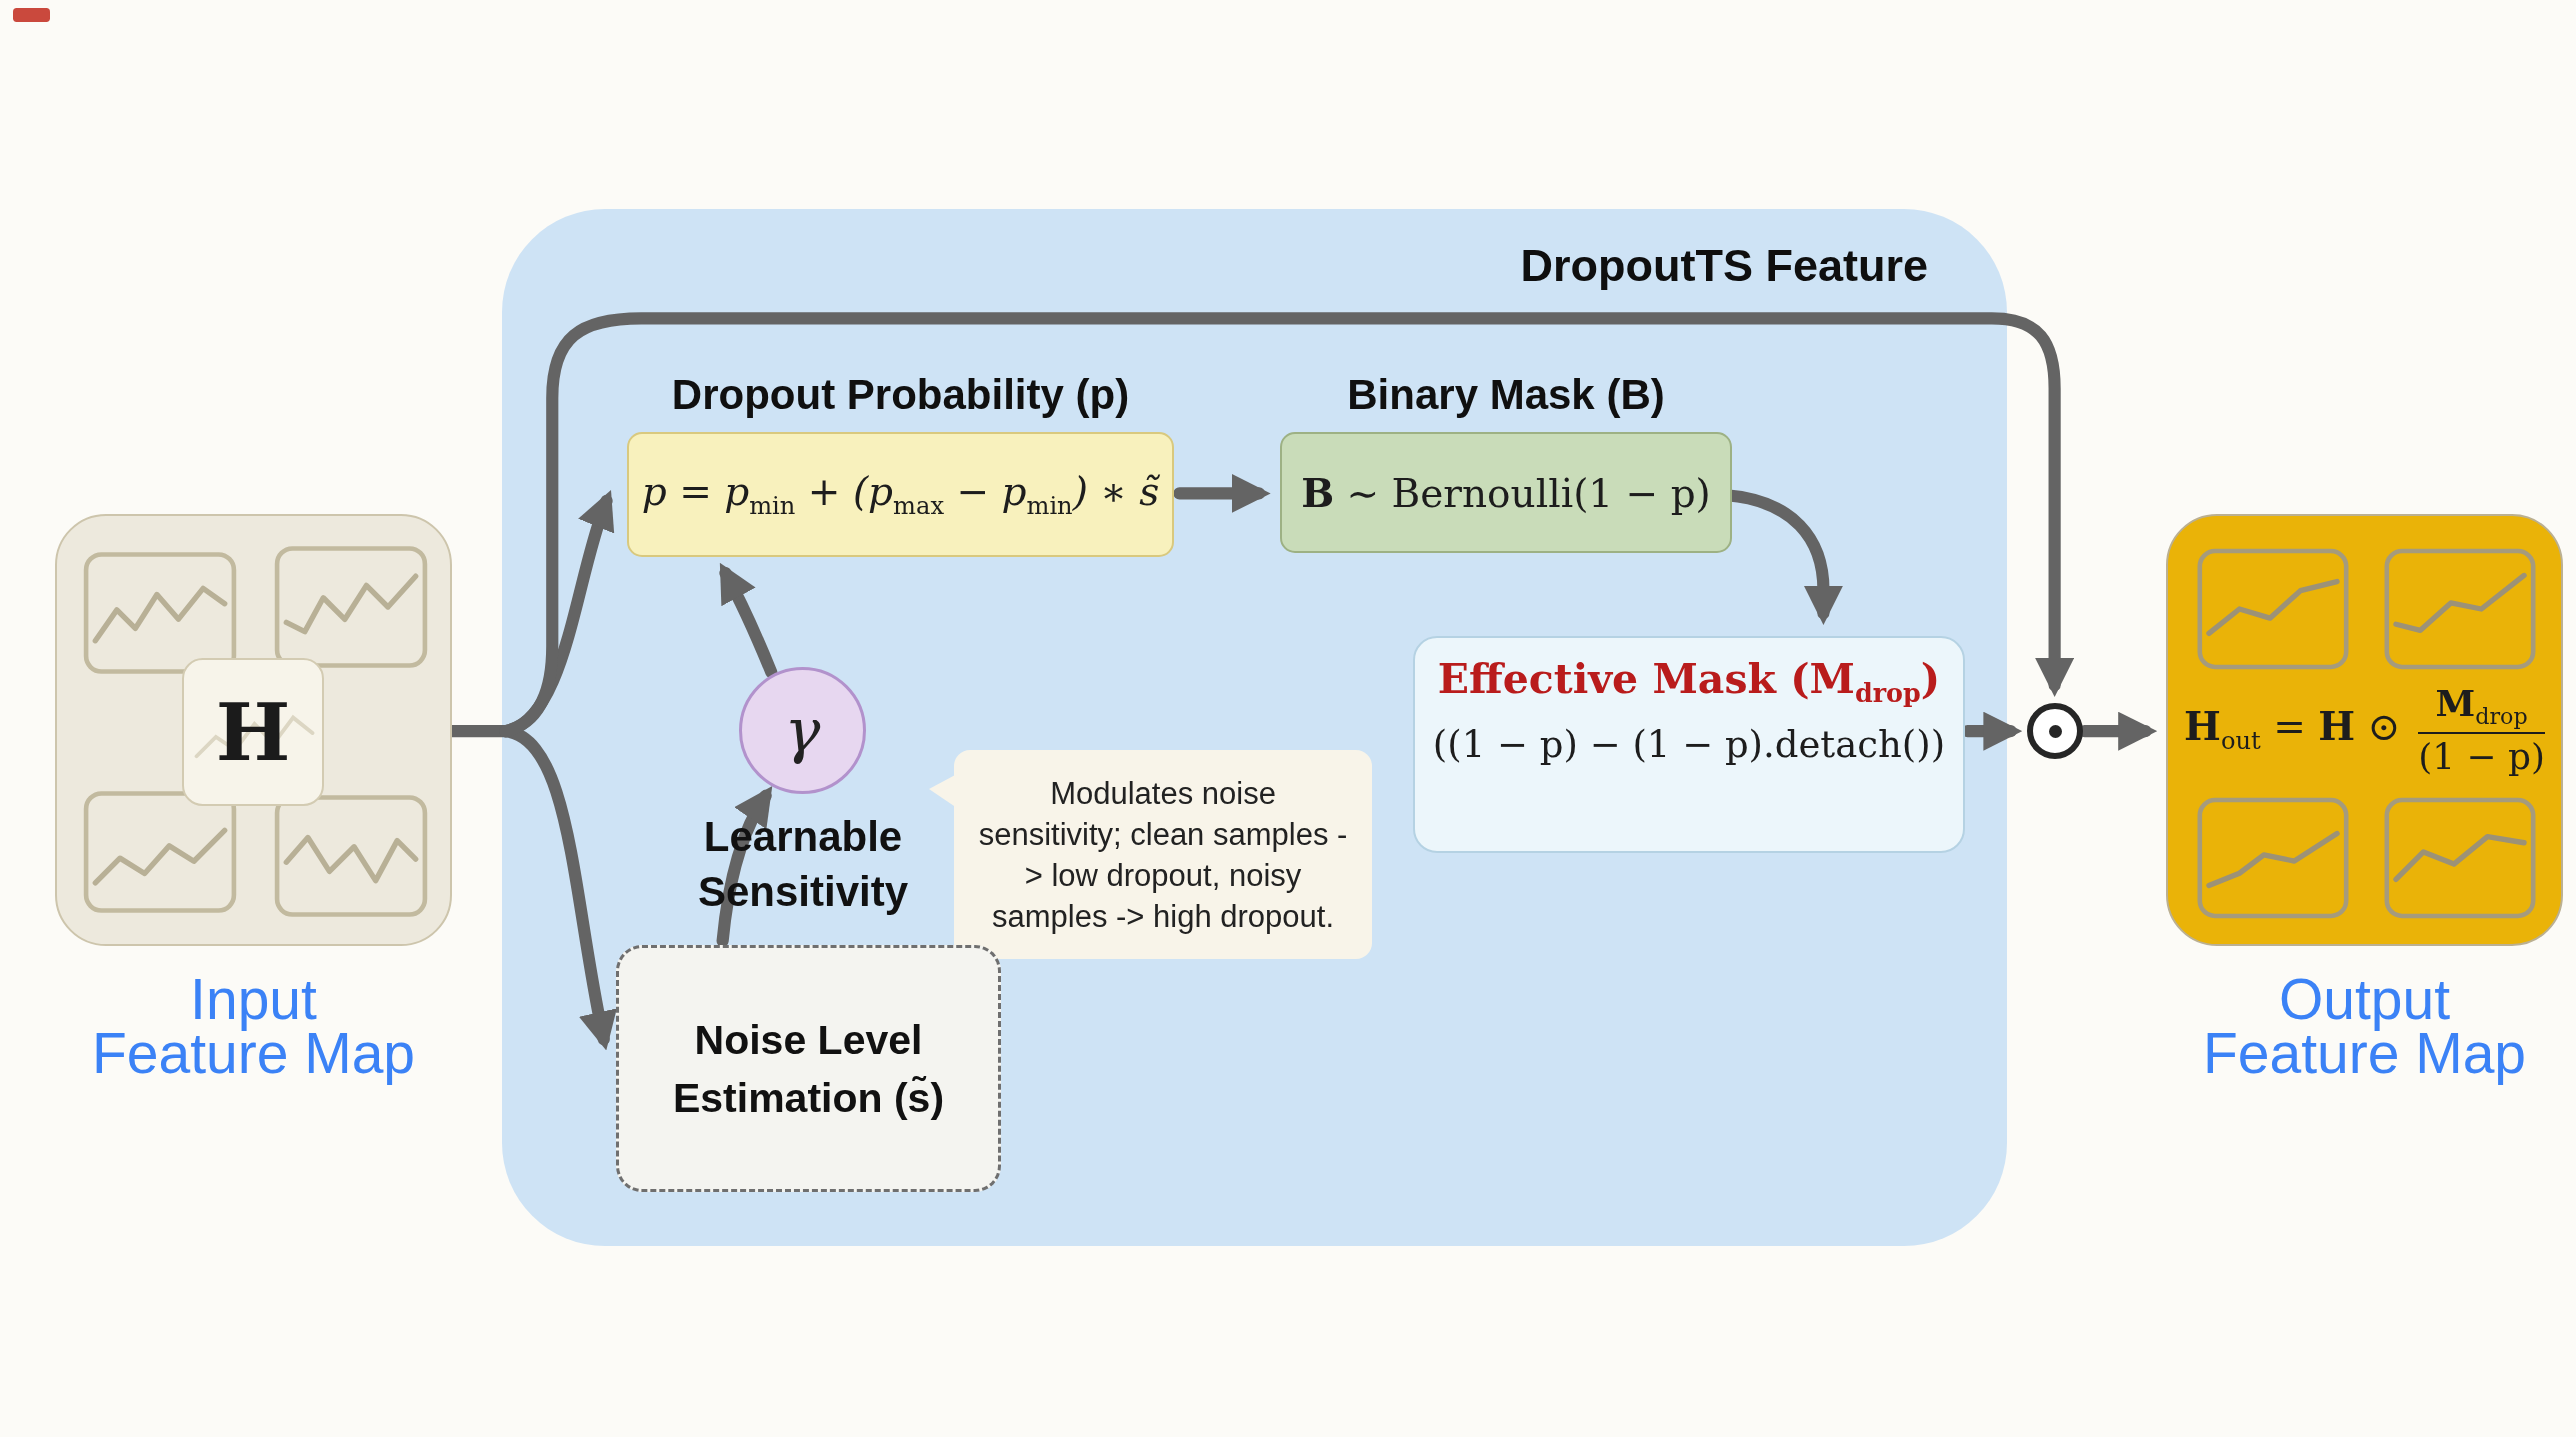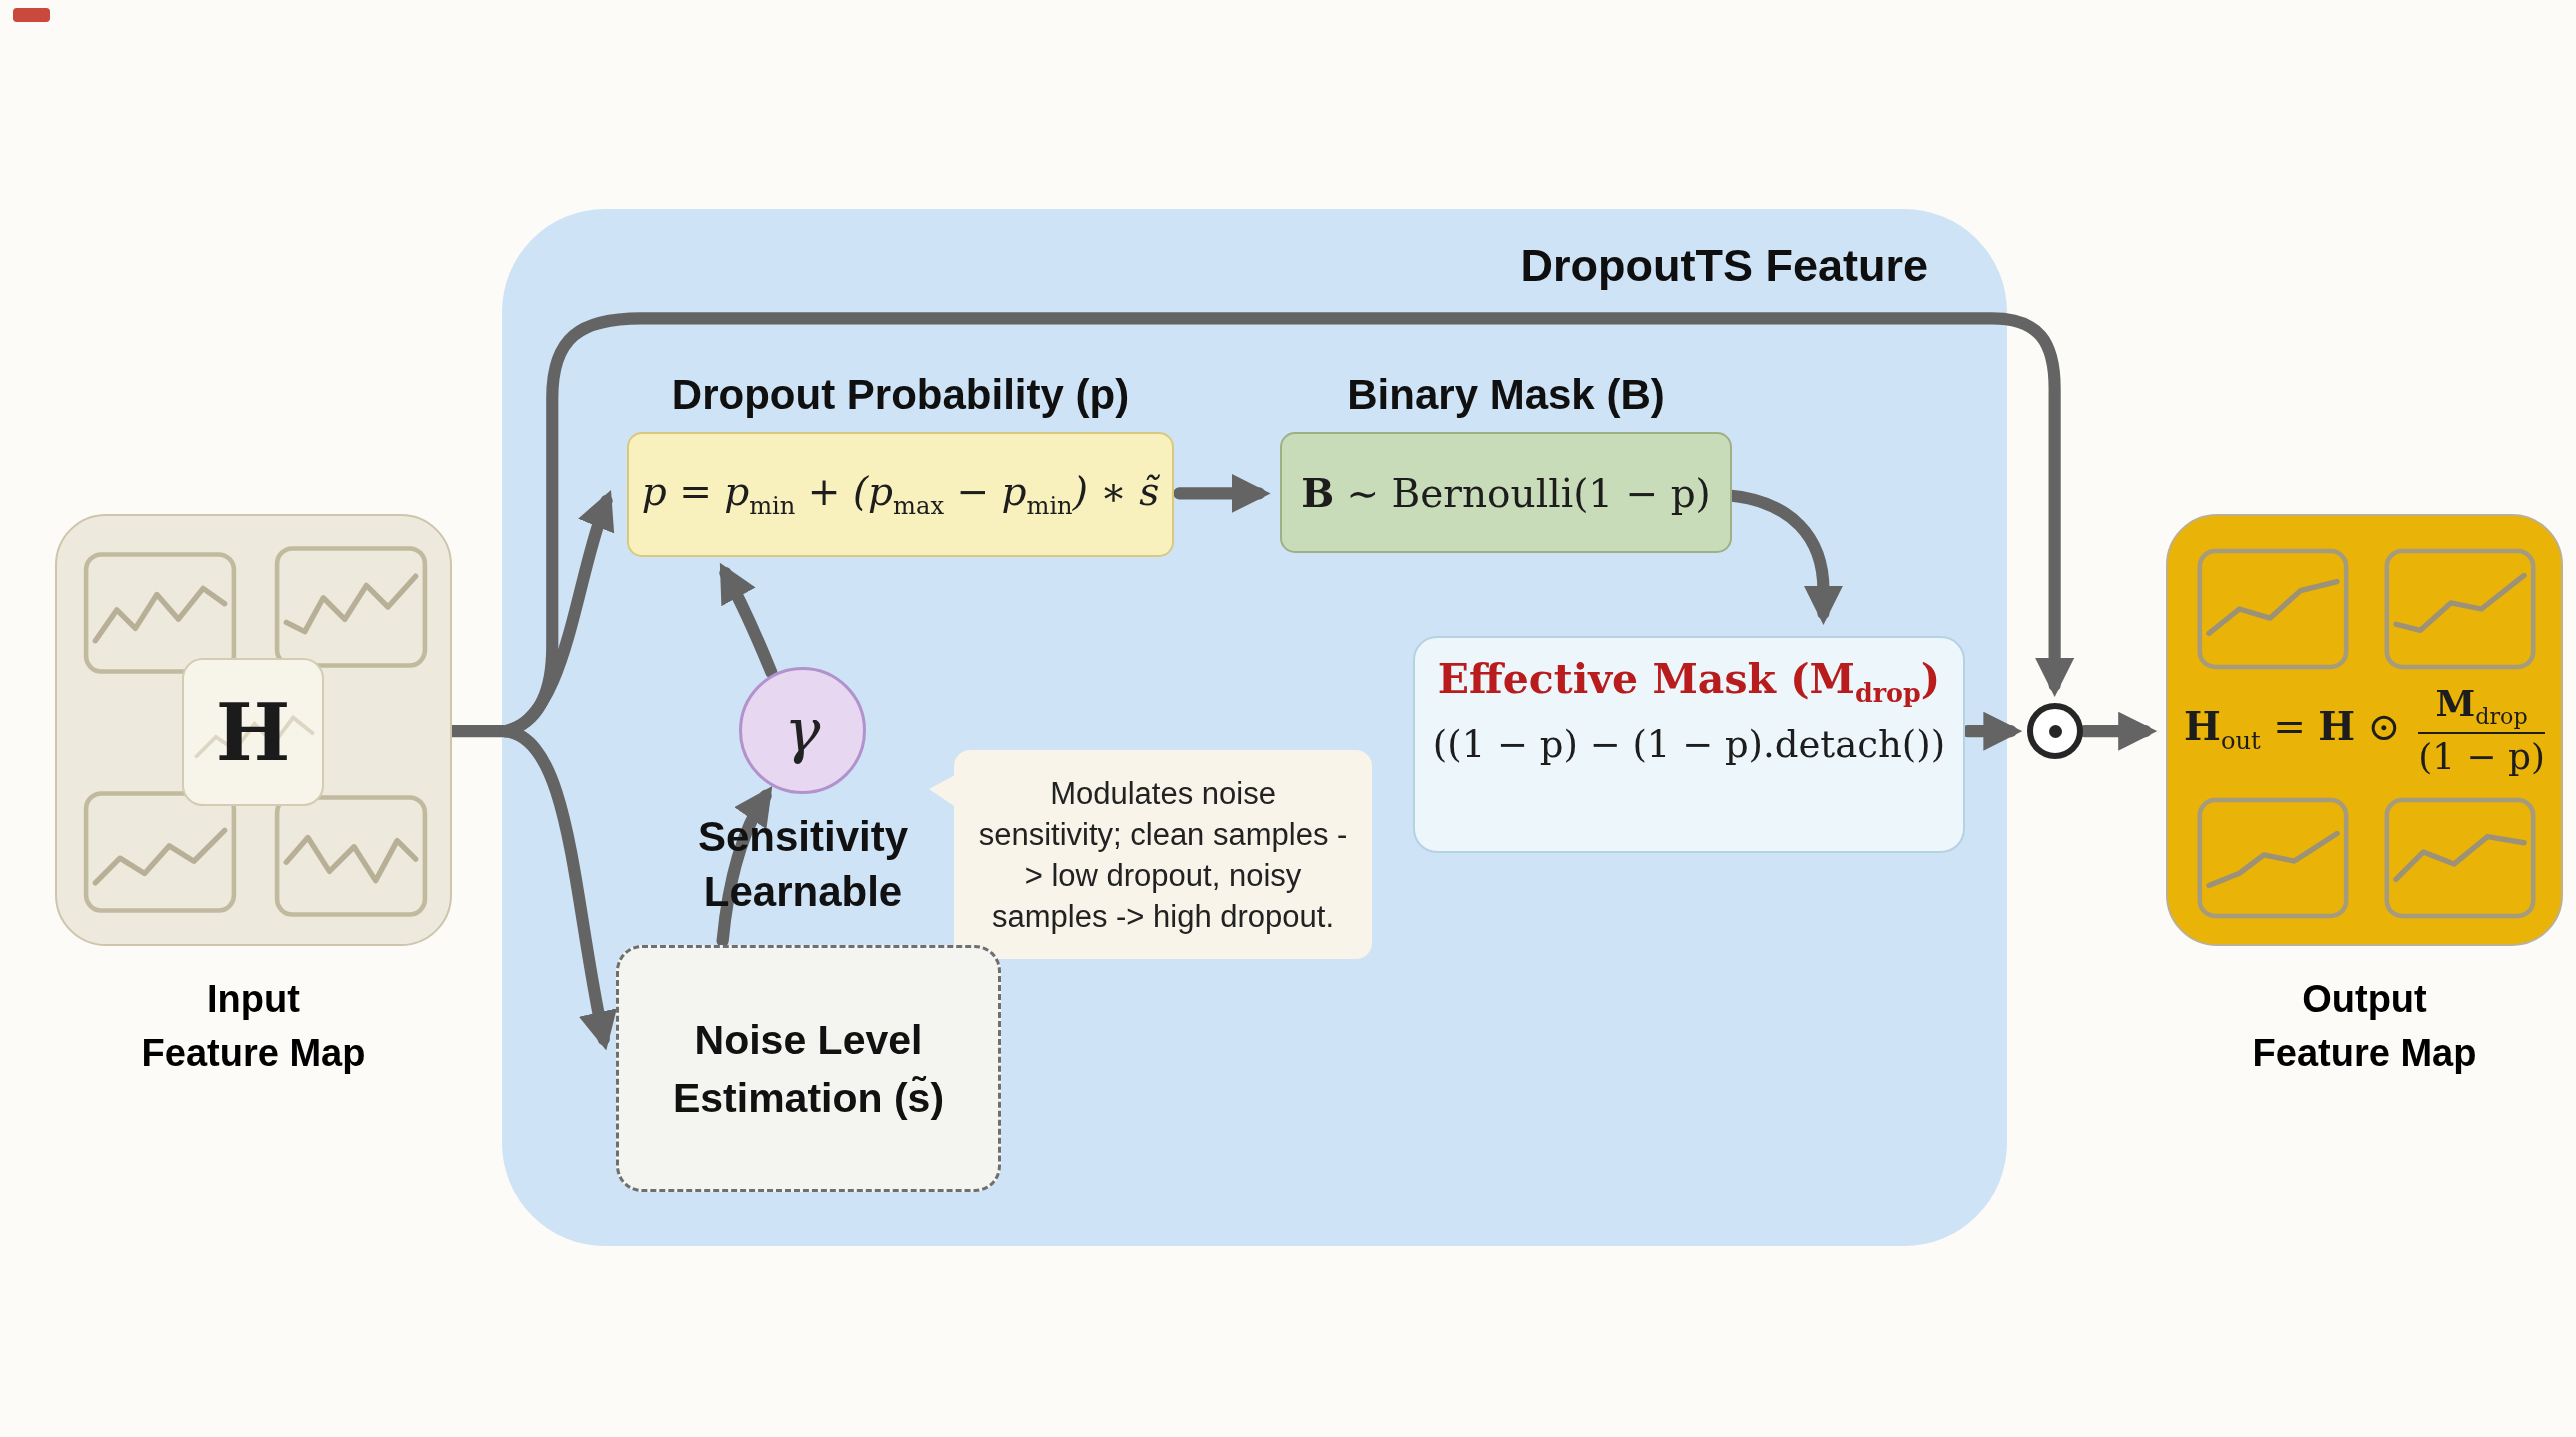--- a/index.html
+++ b/index.html
@@ -23,21 +23,21 @@
   .module-title{
     left:1404px;top:240px;width:524px;text-align:right;
     font-size:45px;font-weight:bold;color:#0f0f0f;
   }
 
   
   .panel{border-radius:51px;box-sizing:border-box;}
   .input-panel{background:#ede9dd;border:2.8px solid #cdc5ac;}
   .output-panel{background:#eab308;border:2.8px solid #bbb092;}
 
-  .caption{text-align:center;font-size:38px;font-weight:bold;line-height:54px;color:#000000;}
+  .caption{text-align:center;font-size:57px;font-weight:normal;line-height:54px;color:#3b82f6;}
 
   .mini{position:absolute;}
   .mini rect{fill:none;stroke-width:3;}
   .mini polyline{fill:none;stroke-width:3.5;stroke-linecap:round;stroke-linejoin:round;}
   .mini-in rect{stroke:#c2ba9f;}
   .mini-in polyline{stroke:#b8b096;}
   .mini-out rect{stroke:#a59b7d;}
   .mini-out polyline{stroke:#9c9277;}
 
   .h-card{
@@ -213,22 +213,22 @@
   <div class="eff-title">
     <span>Effective Mask (M</span><sub>drop</sub><span>)</span>
   </div>
   <div class="eff-line">((1 − p) − (1 − p).detach())</div>
 </div>
 
 <div class="abs gamma-circle lay2">
   <span>γ</span>
 </div>
 <div class="abs gamma-label lay2">
+  <div>Learnable</div>
   <div>Sensitivity</div>
-  <div>Learnable</div>
 </div>
 
 <div class="abs bubble lay2">
   <div class="bubble-pointer"></div>
   <span>Modulates noise sensitivity; clean samples -&gt; low dropout, noisy samples -&gt; high dropout.</span>
 </div>
 
 <div class="abs dashed-box lay2">
   <div>Noise Level</div>
   <div>Estimation (s̃)</div>

